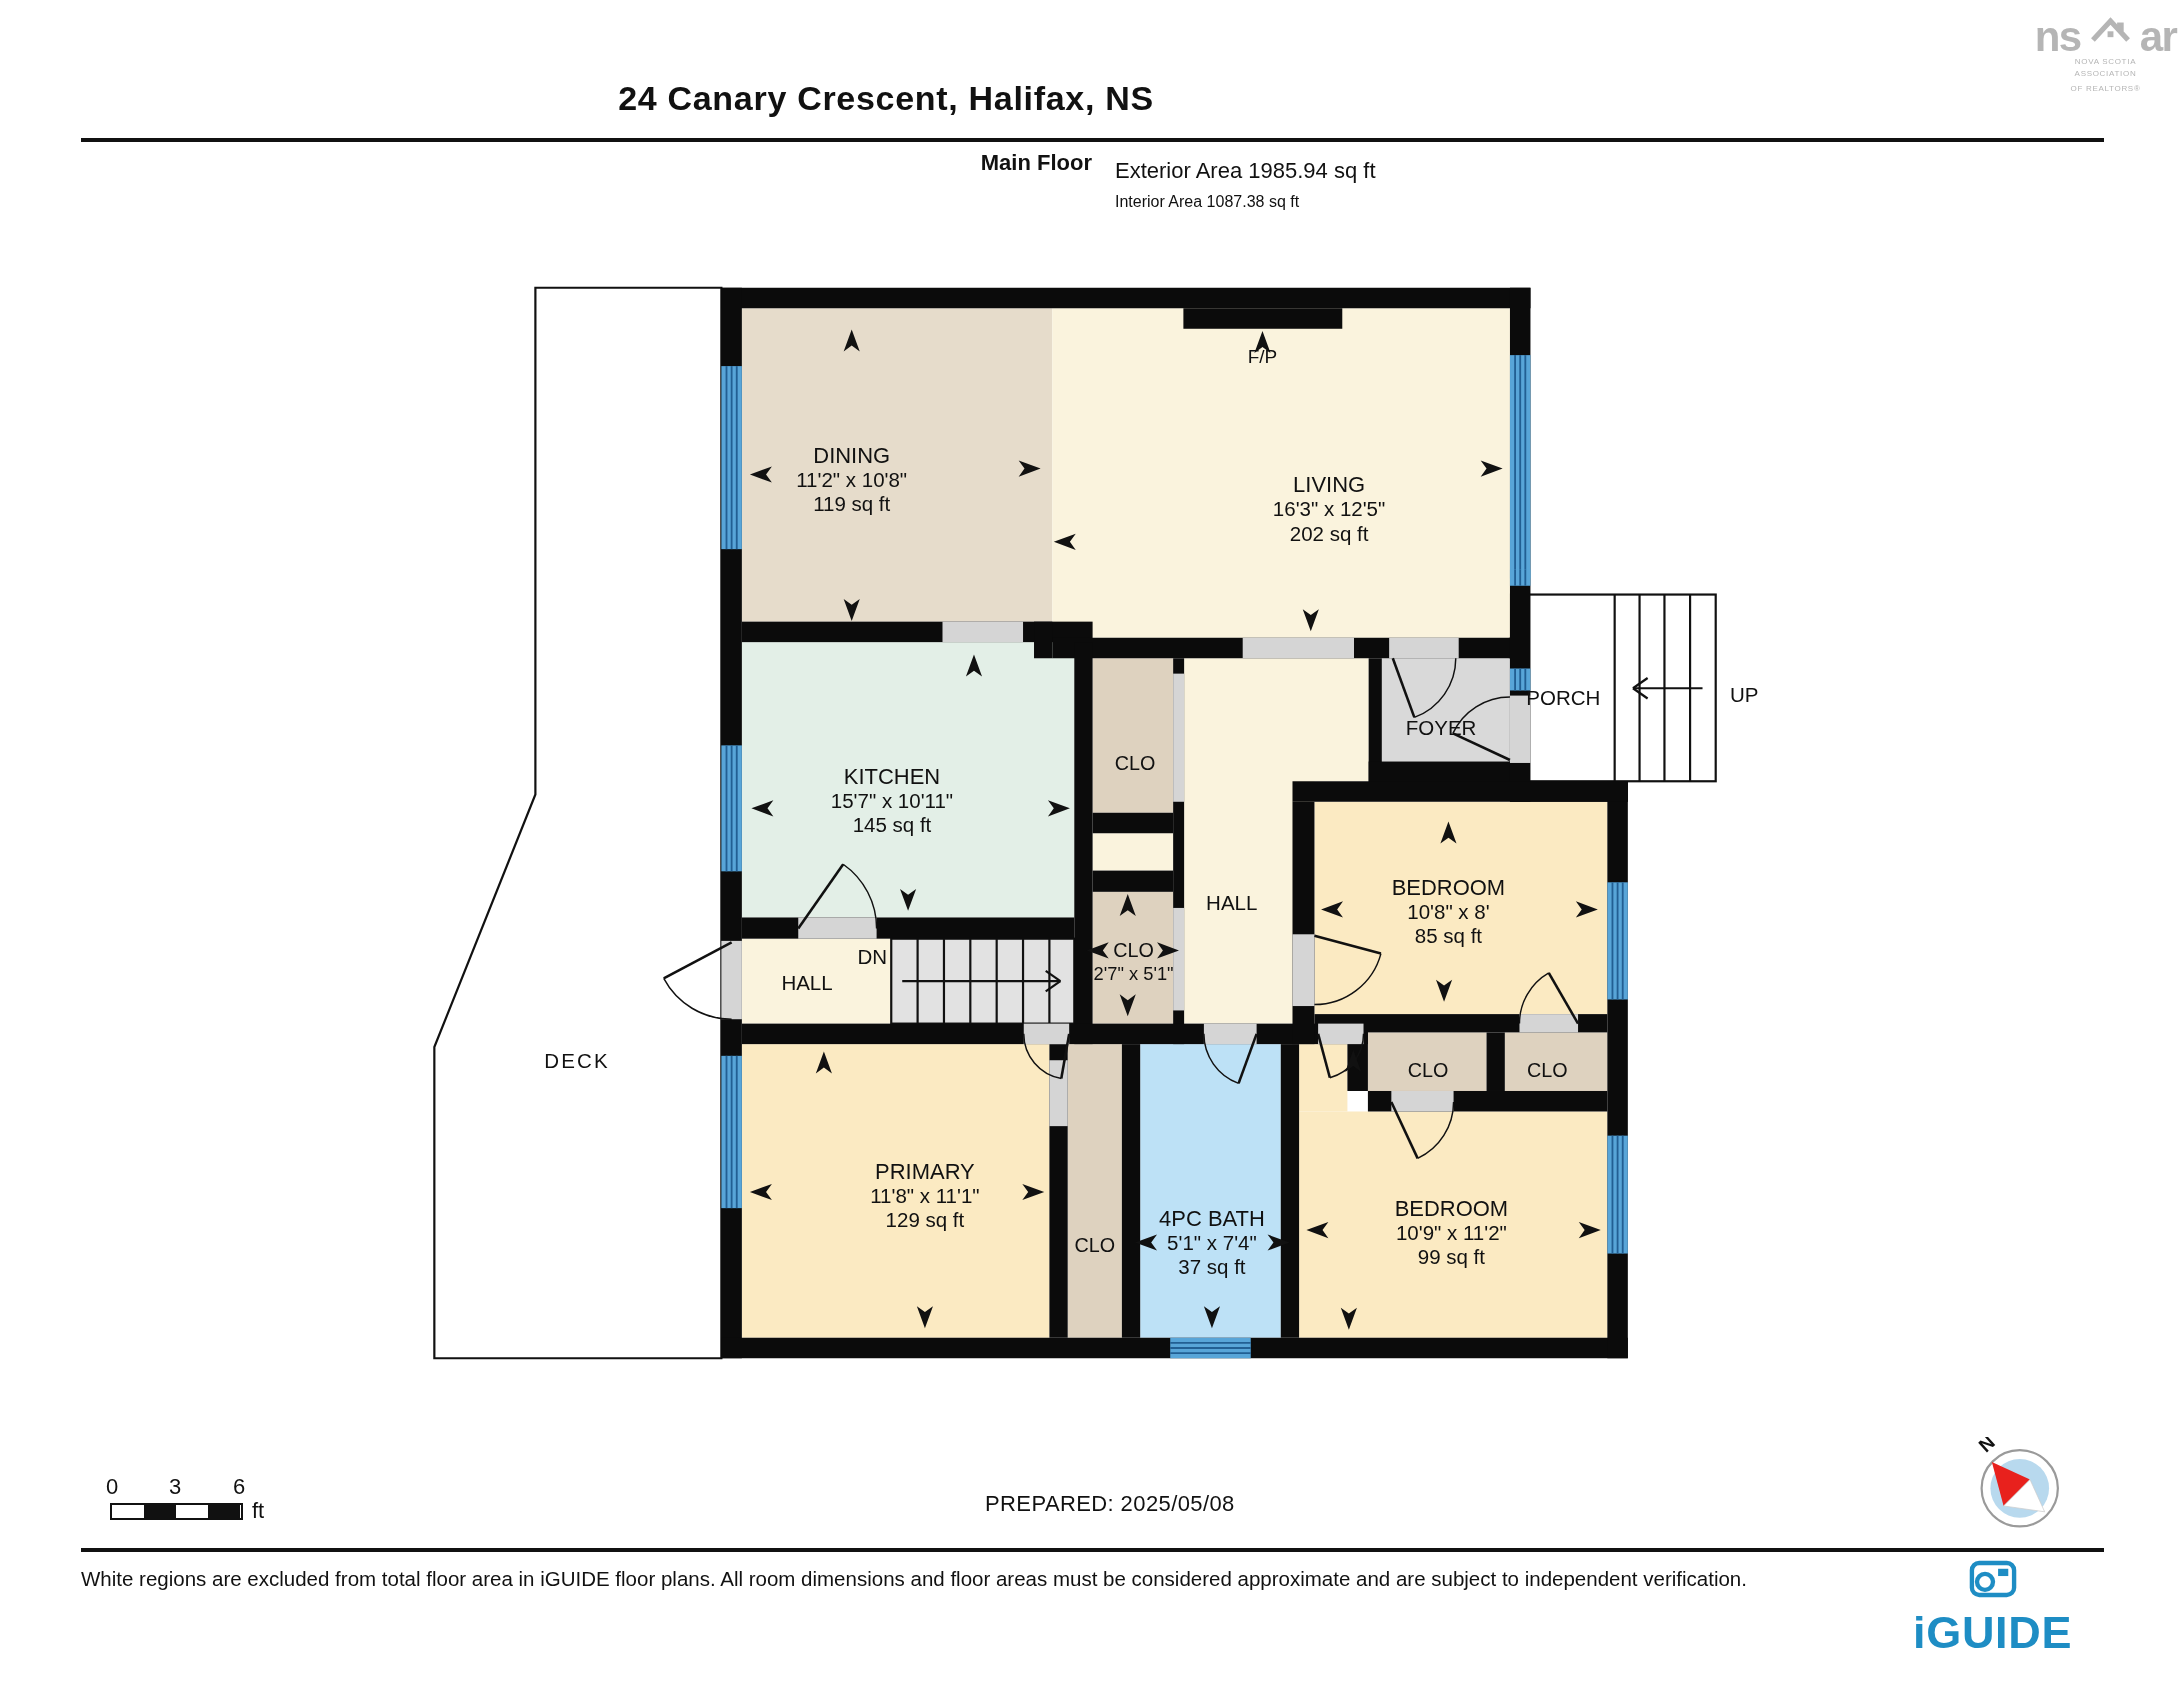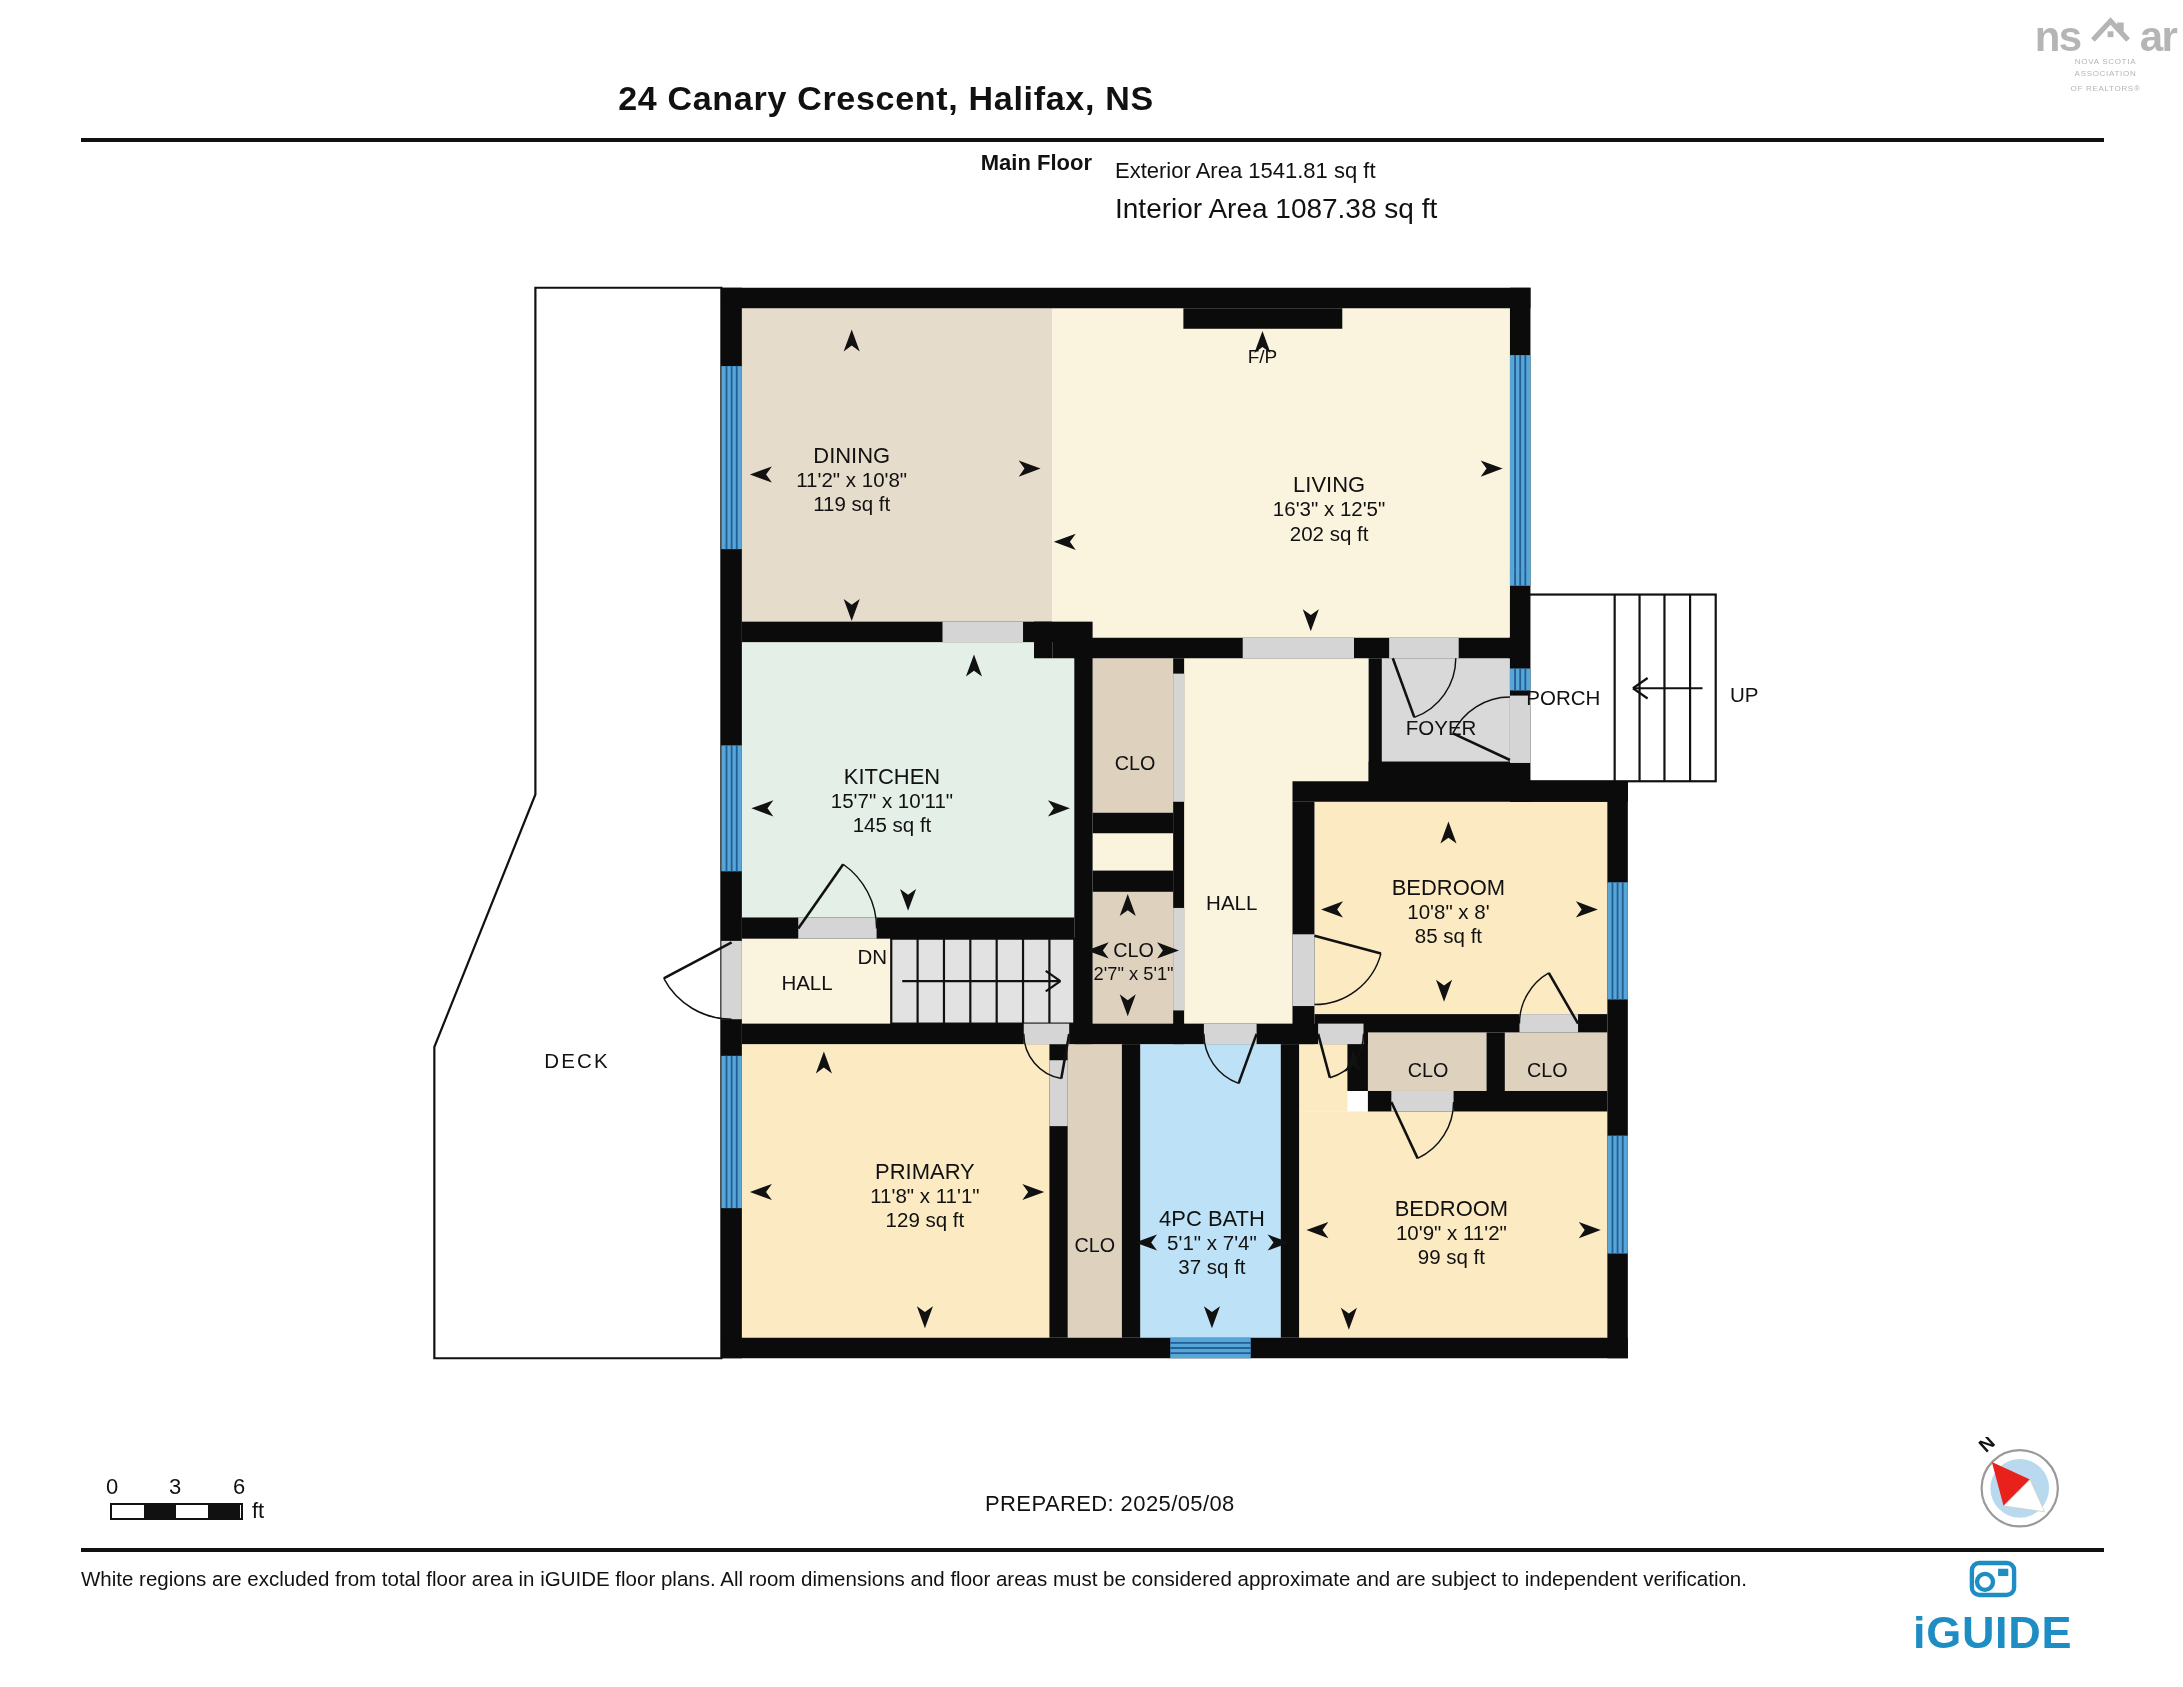--- a/index.html
+++ b/index.html
@@ -2,21 +2,21 @@
 <html style="font-size:11.7px"><head>
 <meta charset="utf-8">
 <style>
   html,body{margin:0;padding:0;background:#fff;width:2183px;height:1687px;
     font-family:"Liberation Sans", sans-serif;color:#111;position:relative;overflow:hidden;}
   .abs{position:absolute;}
   #title{top:79px;left:0;width:1772px;text-align:center;font-size:34px;font-weight:bold;letter-spacing:0.7px;}
   #title-rule{top:138px;left:81px;width:2023px;height:3.7px;background:#111;}
   #floor-label{top:150px;left:872px;width:220px;text-align:right;font-size:22px;font-weight:bold;}
   #ext-area{top:158px;left:1115px;font-size:22px;}
-  #int-area{top:193px;left:1115px;font-size:28px;}
+  #int-area{top:193px;left:1115px;font-size:16px;}
   
   #nsar{top:14.6px;left:2043px;width:125px;text-align:center;color:#b5b5b5;}
   #nsar .row{display:flex;align-items:flex-end;justify-content:center;gap:9px;}
   #nsar .big{font-size:42px;font-weight:bold;line-height:35px;letter-spacing:-1.5px;}
   #nsar .tiny{font-size:8px;letter-spacing:0.7px;margin-top:2.9px;line-height:12px;}
   
   #scale-ticks{top:1474px;left:81px;width:190px;height:25px;font-size:22px;}
   #scale-ticks span{position:absolute;transform:translateX(-50%);}
   #scale-bar{top:1503px;left:110px;width:129px;height:12.5px;border:2.2px solid #111;display:flex;}
   #scale-bar div{width:32px;height:100%;}
@@ -28,21 +28,21 @@
   #iguide{top:1557px;left:1913px;display:flex;align-items:center;gap:7.3px;color:#1e8dc4;flex-direction:column;}
   #iguide .word{font-size:45px;font-weight:600;letter-spacing:0.7px;}
   svg text{font-family:"Liberation Sans", sans-serif;}
 </style>
 </head>
 <body>
 
 <div class="abs" id="title">24 Canary Crescent, Halifax, NS</div>
 <div class="abs" id="title-rule"></div>
 <div class="abs" id="floor-label">Main Floor</div>
-<div class="abs" id="ext-area">Exterior Area 1541.81 sq ft</div>
+<div class="abs" id="ext-area">Exterior Area 1985.94 sq ft</div>
 <div class="abs" id="int-area">Interior Area 1087.38 sq ft</div>
 
 <div class="abs" id="nsar">
   <div class="row">
     <span class="big">ns</span>
     <span>
       <svg width="41" height="37" viewBox="0 0 56 50">
         <path d="M4 34 L28 8 L52 34" stroke="#b5b5b5" stroke-width="7" fill="none"></path>
         <rect x="37" y="10" width="9" height="12" fill="#b5b5b5"></rect>
         <rect x="24" y="22" width="8" height="8" fill="#b5b5b5"></rect>

